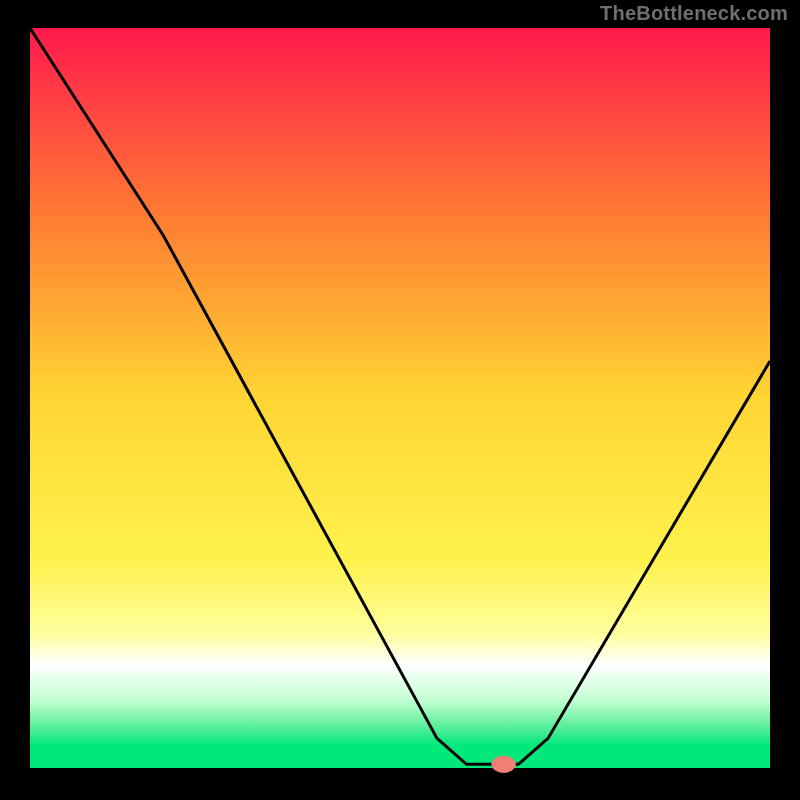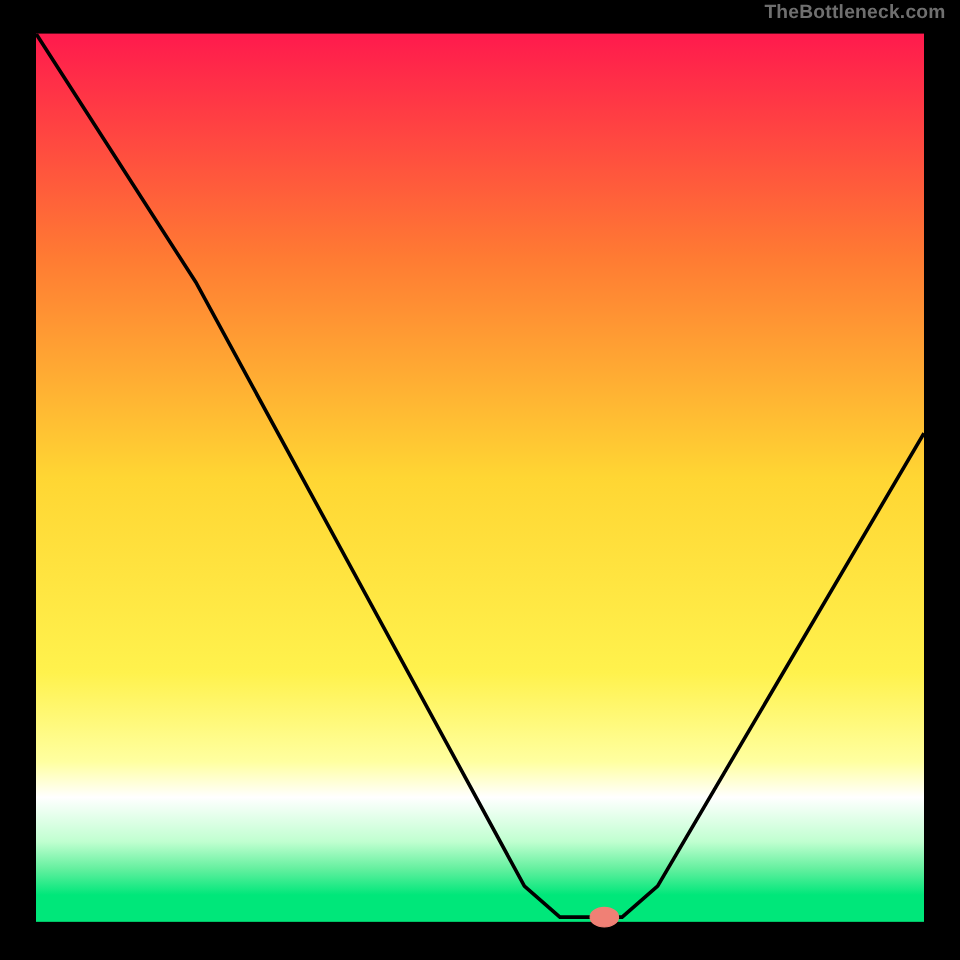--- a/index.html
+++ b/index.html
@@ -18,21 +18,21 @@
   svg {
     position: absolute;
     top: 0;
     left: 0;
   }
   .watermark {
     position: absolute;
     top: 2px;
     right: 12px;
     font-family: Arial, Helvetica, sans-serif;
-    font-size: 16px;
+    font-size: 20px;
     font-weight: 600;
     color: #6f6f6f;
     letter-spacing: 0.2px;
   }
 </style>
 </head>
 <body>
 
 <div class="stage">
 

